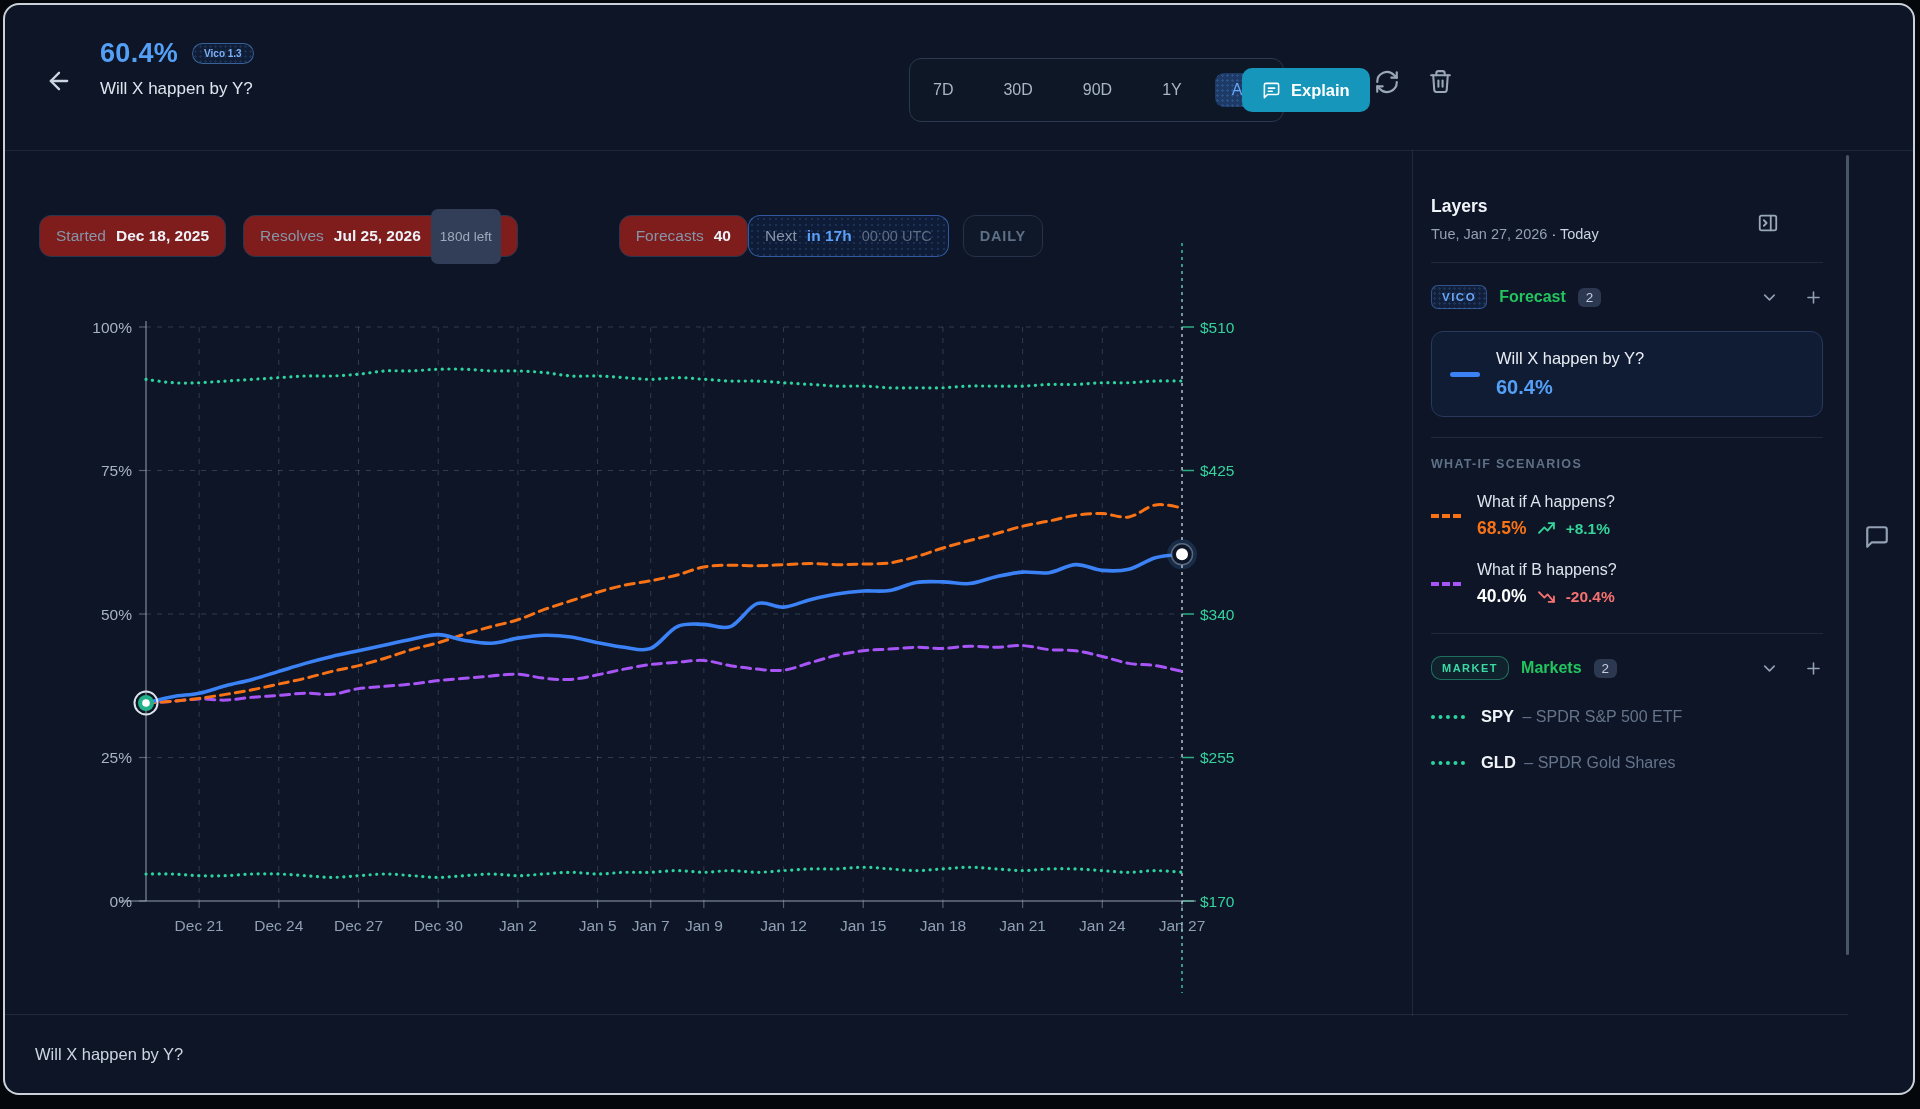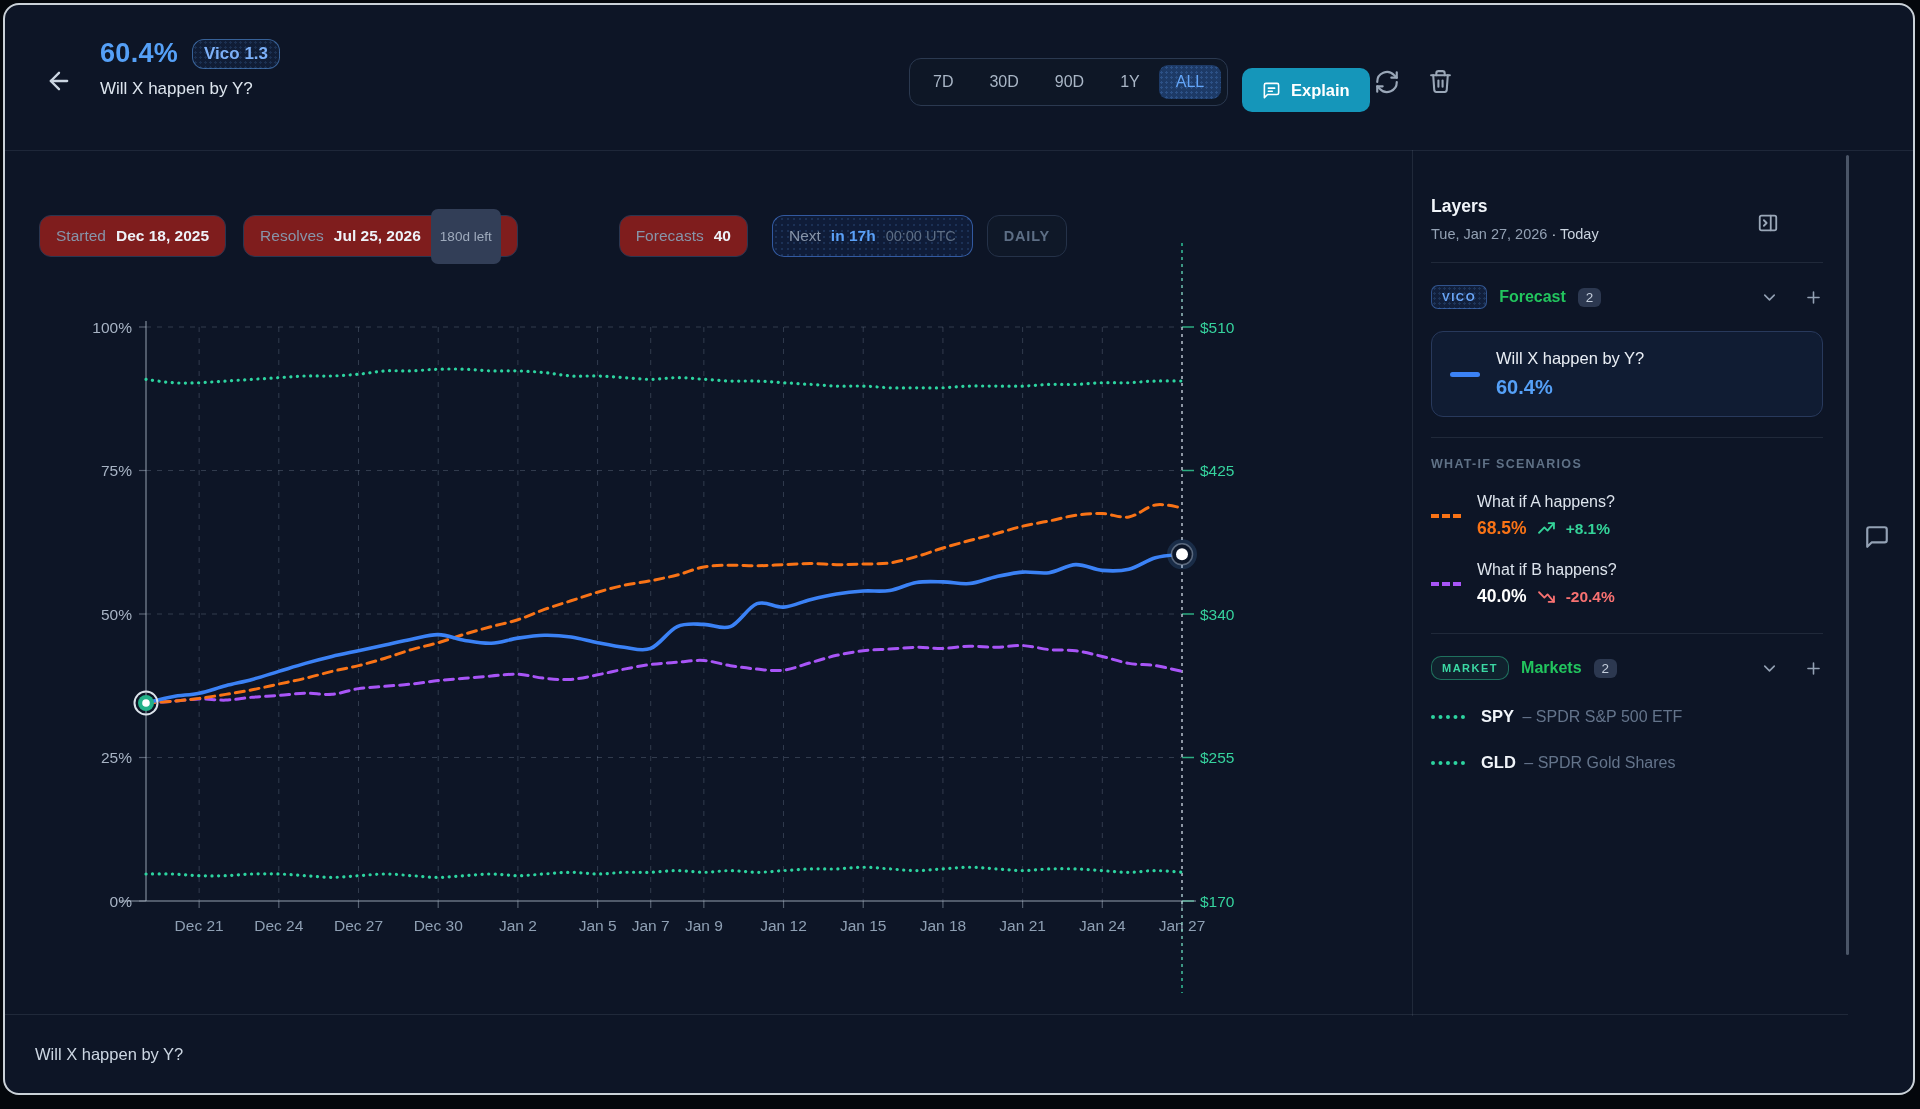--- a/index.html
+++ b/index.html
@@ -5,37 +5,37 @@
   html,body{margin:0;padding:0;}
   body{width:1920px;height:1109px;background:#04070c;font-family:"Liberation Sans",sans-serif;color:#e8edf4;position:relative;overflow:hidden;}
   .frame{position:absolute;left:3px;top:3px;width:1912px;height:1092px;box-sizing:border-box;background:#0d1526;border:2px solid rgba(223,229,236,.9);border-radius:16px;overflow:hidden;}
 
   
   .icon-btn{background:none;border:none;padding:0;cursor:pointer;color:#9aa7b8;display:inline-flex;align-items:center;justify-content:center;}
   .back-btn{position:absolute;left:37px;top:59px;width:34px;height:34px;color:#cbd5e1;}
   .title-block{position:absolute;left:95px;top:33px;}
   .prob-row{display:flex;align-items:center;gap:14px;}
   .prob{font-size:27px;font-weight:bold;color:#55a0f7;letter-spacing:.3px;}
-  .model-badge{font-size:17px;font-weight:600;color:#7cb0f8;border:1px solid rgba(96,165,250,.5);background:rgba(59,130,246,.08);border-radius:12px;padding:4px 11px;background-image:radial-gradient(rgba(96,165,250,.14) 1px,transparent 1.2px);background-size:5px 5px;}
+  .model-badge{font-size:10px;font-weight:600;color:#7cb0f8;border:1px solid rgba(96,165,250,.5);background:rgba(59,130,246,.08);border-radius:12px;padding:4px 11px;background-image:radial-gradient(rgba(96,165,250,.14) 1px,transparent 1.2px);background-size:5px 5px;}
   .question{margin-top:10px;font-size:17px;color:#dde5ee;}
-  .range-group{position:absolute;left:904px;top:53px;height:48px;display:inline-flex;align-items:center;gap:2px;padding:0 6px;border:1px solid #2b3950;background:#0e1726;border-radius:12px;box-sizing:border-box;}
+  .range-group{position:absolute;left:904px;top:53px;height:64px;display:inline-flex;align-items:center;gap:16px;padding:0 6px;border:1px solid #2b3950;background:#0e1726;border-radius:12px;box-sizing:border-box;}
   .range-btn{border:none;background:transparent;color:#a9b6c6;font-size:16px;font-family:inherit;padding:8px 17px;border-radius:9px;cursor:pointer;}
   .range-btn.active{background:#1d3a66;color:#63a5f8;background-image:radial-gradient(rgba(99,165,248,.22) 1px,transparent 1.2px);background-size:5px 5px;}
   .explain-btn{position:absolute;left:1237px;top:63px;height:44px;display:inline-flex;align-items:center;gap:10px;padding:0 20px;background:#1596ba;color:#fff;border:none;border-radius:10px;font-size:16.5px;font-weight:600;font-family:inherit;cursor:pointer;}
   .refresh-btn{position:absolute;left:1368px;top:63px;width:28px;height:28px;}
   .trash-btn{position:absolute;left:1421px;top:62px;width:28px;height:28px;}
   .hdr-divider{position:absolute;left:0;top:145px;width:100%;height:1px;background:rgba(148,163,184,.13);}
 
   
   .chips{position:absolute;left:34px;top:210px;display:flex;align-items:center;}
   .chip{height:42px;box-sizing:border-box;display:inline-flex;align-items:center;gap:10px;padding:0 16px;border:1px solid #293650;background:#7f1d1d;border-radius:12px;font-size:15.5px;white-space:nowrap;}
   .chip-label{color:#8795a9;}
   .chip-value{color:#eef2f8;font-weight:600;}
   .chip-badge{background:#323e57;color:#9fabbd;border-radius:7px;padding:20px 9px;font-size:13.5px;}
-  .g17{margin-left:17px}.g101{margin-left:101px}.g24{margin-left:24px}.g14{margin-left:14px}
+  .g17{margin-left:17px}.g101{margin-left:101px}.g24{}.g14{margin-left:14px}
   .chip-next{border-color:rgba(80,140,245,.55);background:#0f1c38;background-image:radial-gradient(rgba(96,165,250,.15) 1px,transparent 1.2px);background-size:6px 6px;}
   .chip-next .chip-value{color:#5aa0f7;}
   .chip-time{color:#5d6e85;font-size:14.5px;}
   .chip-daily{background:#0f1828;border-color:#253249;}
   .chip-daily .chip-value{color:#5d6e85;font-weight:600;letter-spacing:.8px;font-size:14.5px;}
 
   
   #chart-svg{position:absolute;left:0;top:226px;}
   .grid{stroke:rgba(148,163,184,.27);stroke-width:1;stroke-dasharray:5 6;}
   .axisline{stroke:rgba(160,173,190,.5);stroke-width:1.2;}

